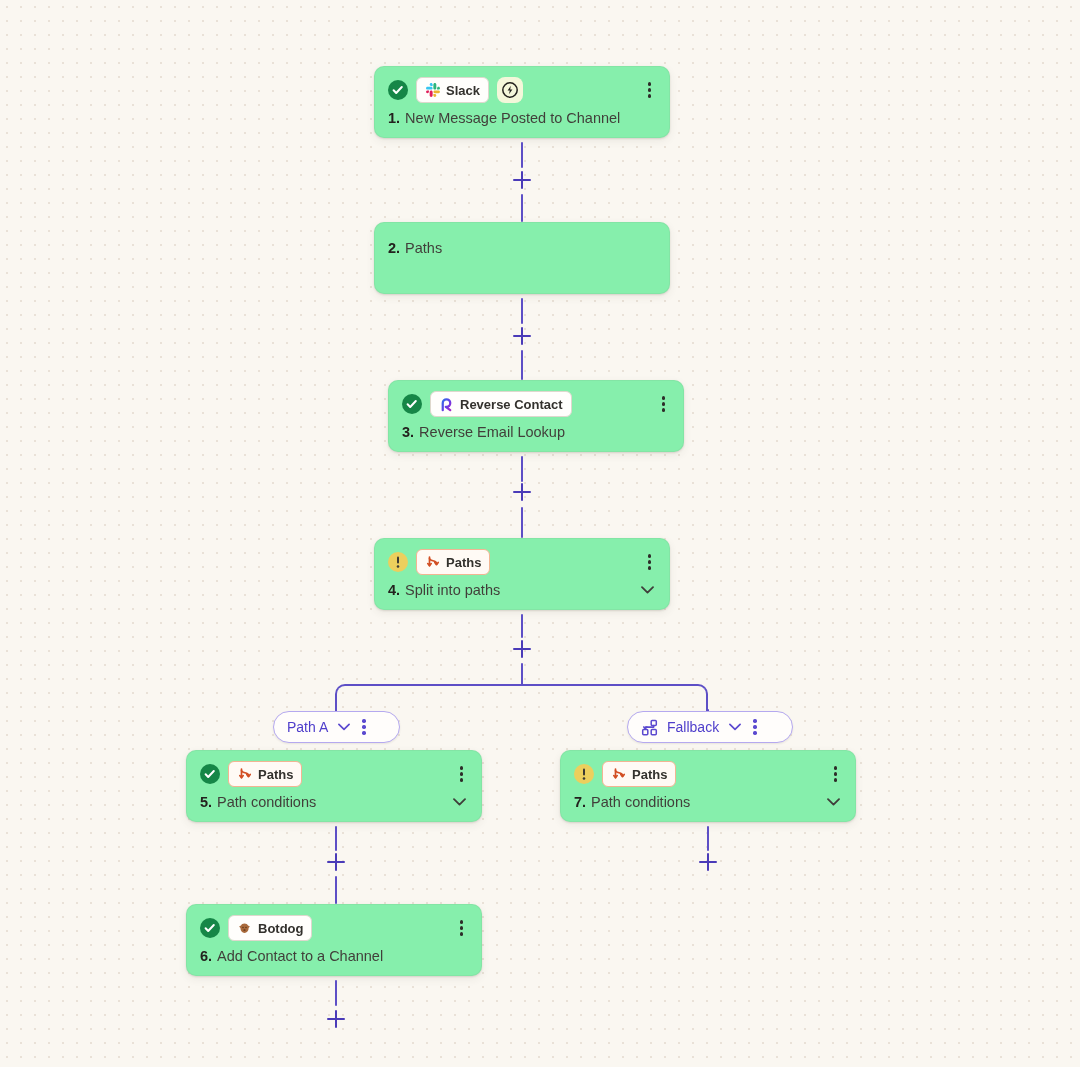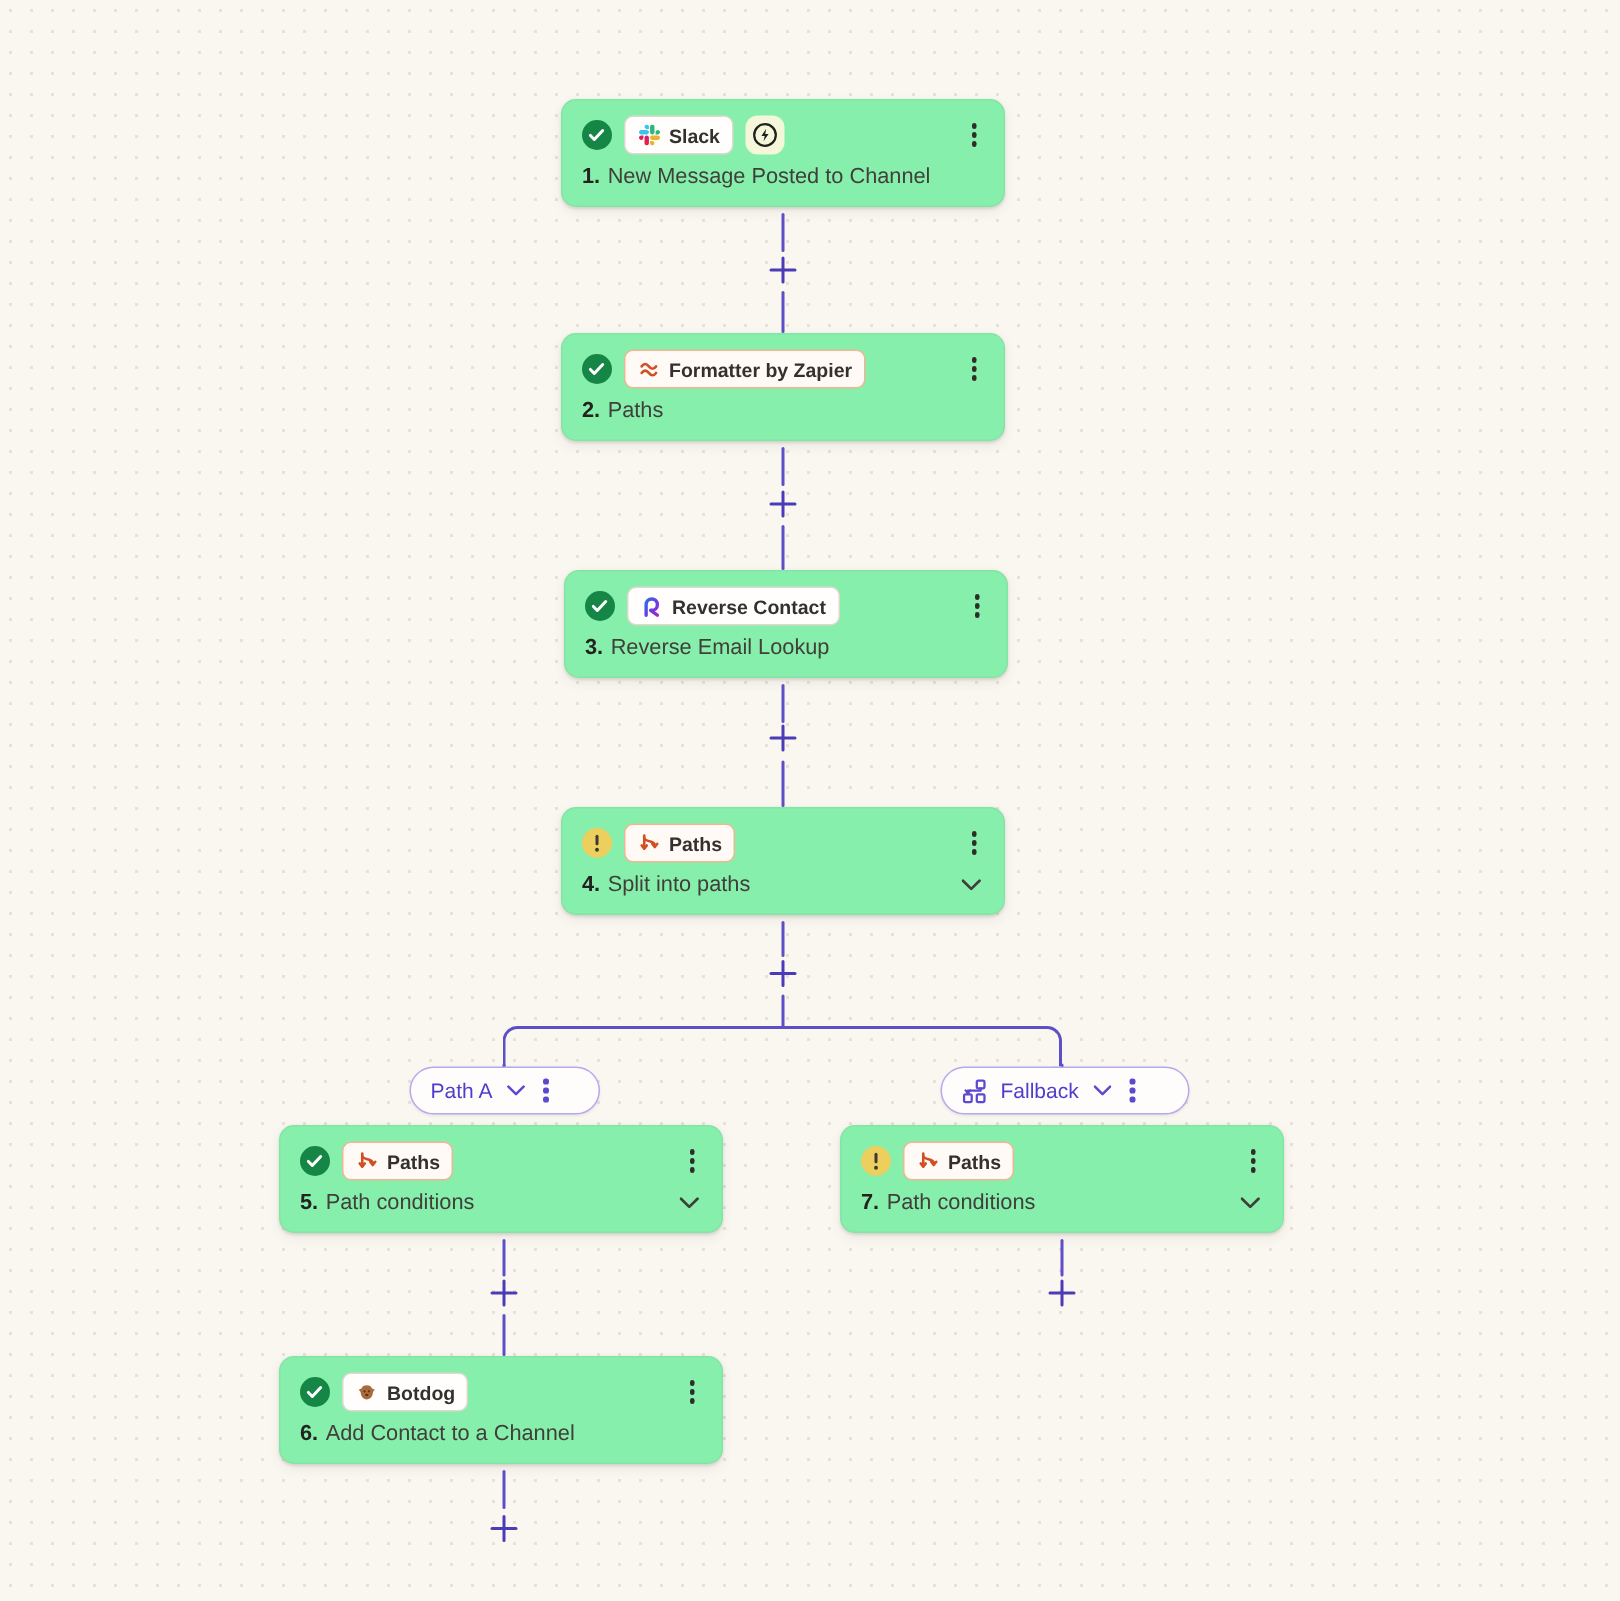--- a/index.html
+++ b/index.html
@@ -98,53 +98,31 @@
     <b>1.</b>
     <span>New Message Posted to Channel</span>
   </div>
 </div>
 
 <div class="vline" style="left:521px;top:142px;height:26px;"></div>
 <button class="plusbtn" style="left:513px;top:171px;"></button>
 <div class="vline" style="left:521px;top:194px;height:28px;"></div>
 
 <div class="card" style="left:374px;top:222px;">
-  <div class="row">
-    <span class="status">
-      <svg width="20" height="20" viewBox="0 0 20 20">
-          <circle cx="10" cy="10" r="10" fill="#168647"></circle>
-          <path d="M5.6 10.3l2.6 2.7 5.6-6" stroke="#fff" stroke-width="2" fill="none" stroke-linecap="round" stroke-linejoin="round"></path>
-        </svg>
-    </span>
-    <span class="chip orange">
-      <span class="ci">
-        <svg width="14" height="14" viewBox="0 0 16 16" fill="none" stroke="#d24e23" stroke-width="2" stroke-linecap="round">
-            <path d="M2 6c1.8-2.4 3.6-2.4 5.5 0s3.7 2.4 5.5 0"></path>
-            <path d="M2 11c1.8-2.4 3.6-2.4 5.5 0s3.7 2.4 5.5 0"></path>
-          </svg>
-      </span>
-      <span>Formatter by Zapier</span>
-    </span>
-    <button class="kebab">
-        <i></i>
-        <i></i>
-        <i></i>
-      </button>
-  </div>
   <div class="title">
     <b>2.</b>
     <span>Paths</span>
   </div>
 </div>
 
 <div class="vline" style="left:521px;top:298px;height:26px;"></div>
 <button class="plusbtn" style="left:513px;top:327px;"></button>
 <div class="vline" style="left:521px;top:350px;height:30px;"></div>
 
-<div class="card" style="left:376px;top:380px;">
+<div class="card" style="left:388px;top:380px;">
   <div class="row">
     <span class="status">
       <svg width="20" height="20" viewBox="0 0 20 20">
           <circle cx="10" cy="10" r="10" fill="#168647"></circle>
           <path d="M5.6 10.3l2.6 2.7 5.6-6" stroke="#fff" stroke-width="2" fill="none" stroke-linecap="round" stroke-linejoin="round"></path>
         </svg>
     </span>
     <span class="chip">
       <span class="ci">
         <svg width="15" height="15" viewBox="0 0 16 16">

